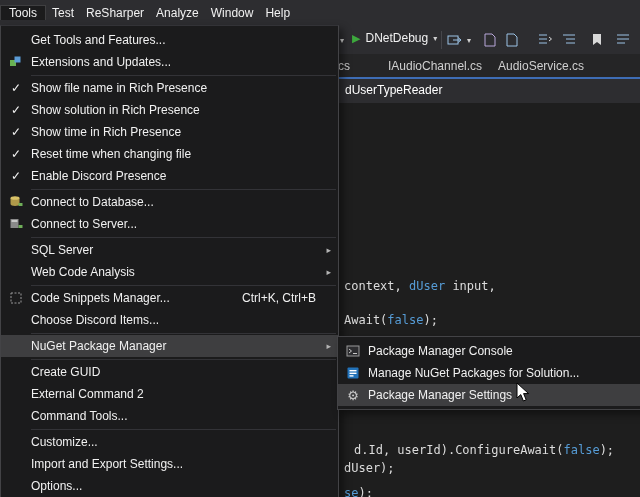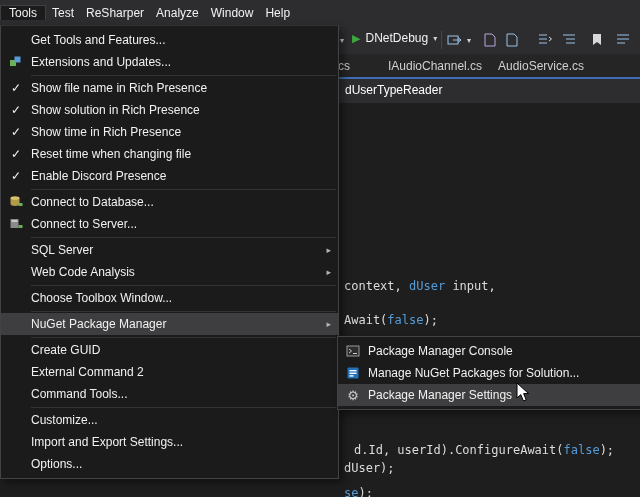--- a/index.html
+++ b/index.html
@@ -245,22 +245,33 @@
     </div>
     <div class="mi">
       <span class="mi-gut"></span>
       <span class="mi-label">Web Code Analysis</span>
       <span class="mi-arrow">▸</span>
     </div>
 
     <div class="menu-sep"></div>
 
     <div class="mi">
-      <span class="mi-gut"></span>
-      <span class="mi-label">Choose Toolbox Window...</span>
+      <span class="mi-gut">
+          <span>
+        <svg width="14" height="14" viewBox="0 0 14 14">
+              <rect x="2" y="2" width="10" height="10" fill="none" stroke="#9a9a9a" stroke-dasharray="2 1.5"></rect>
+            </svg>
+      </span>
+        </span>
+      <span class="mi-label">Code Snippets Manager...</span>
+      <span class="mi-short">Ctrl+K, Ctrl+B</span>
+    </div>
+    <div class="mi">
+      <span class="mi-gut"></span>
+      <span class="mi-label">Choose Discord Items...</span>
     </div>
 
     <div class="menu-sep"></div>
 
     <div class="mi hl">
       <span class="mi-gut"></span>
       <span class="mi-label">NuGet Package Manager</span>
       <span class="mi-arrow">▸</span>
     </div>
 

